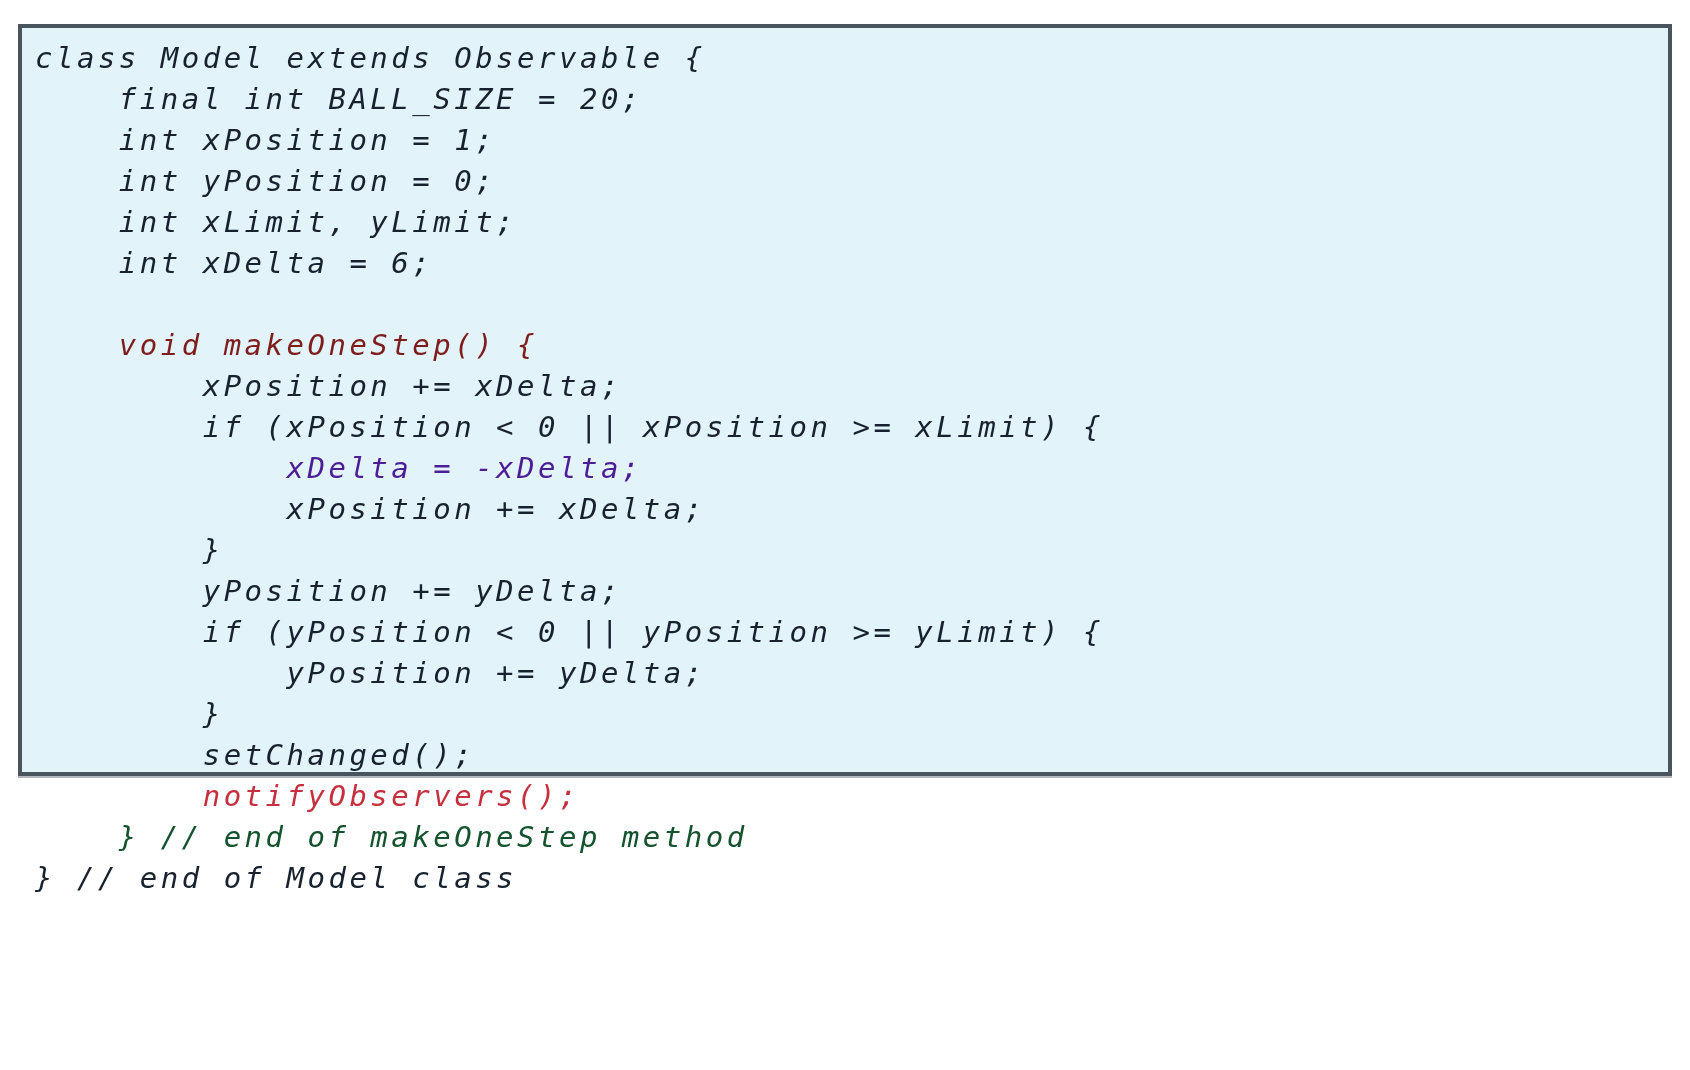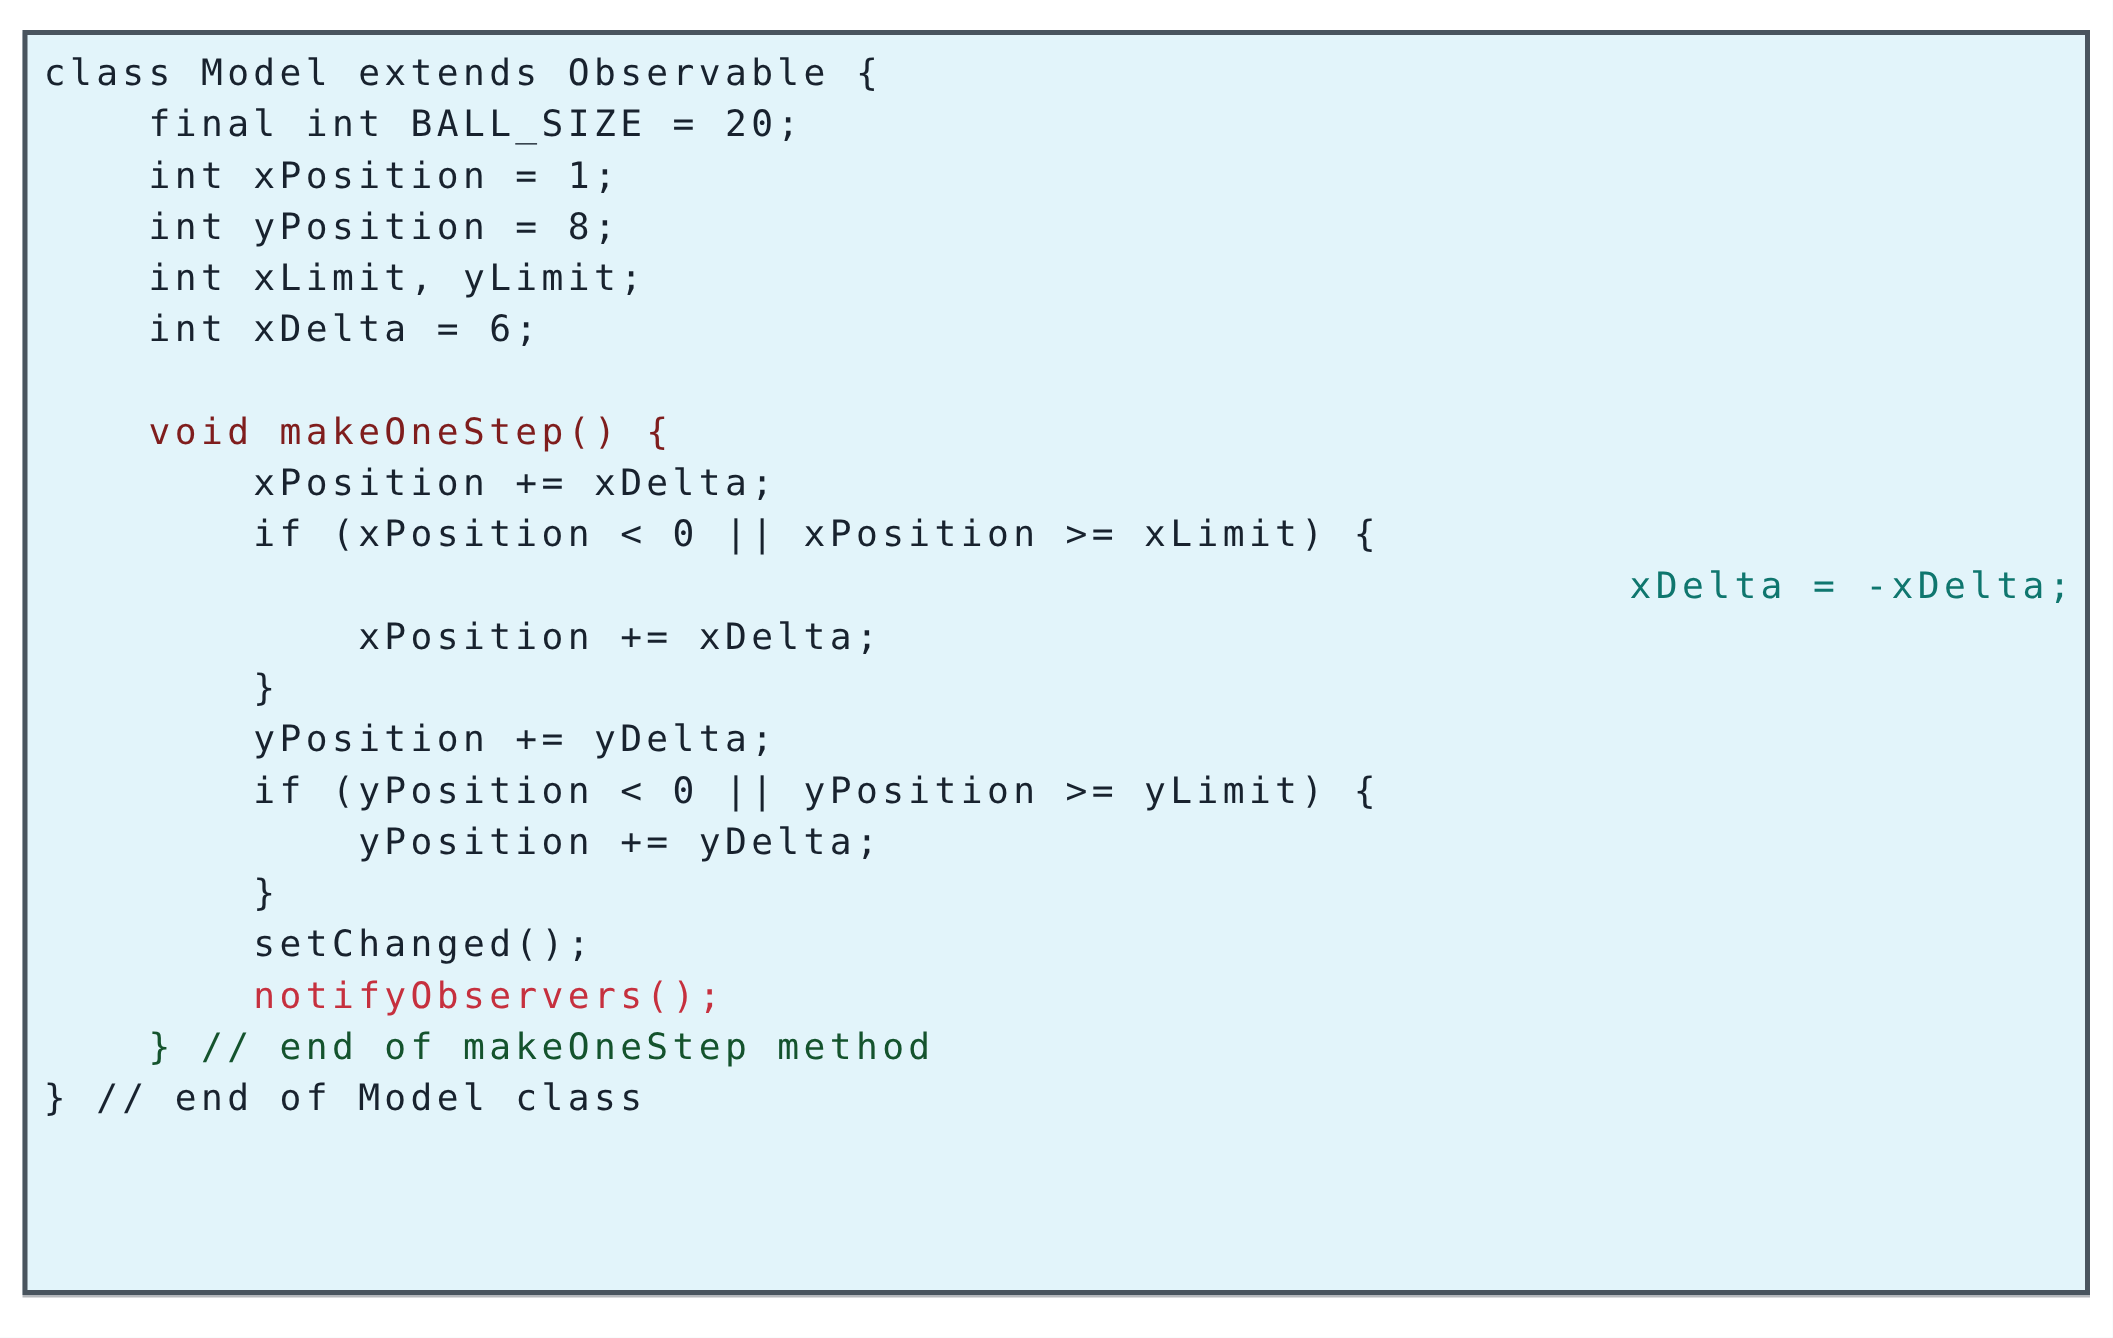--- a/index.html
+++ b/index.html
@@ -8,52 +8,53 @@
     width: 1690px;
     height: 1070px;
     background: #ffffff;
     overflow: hidden;
   }
   .code-box {
     position: absolute;
     left: 18px;
     top: 24px;
     width: 1654px;
-    height: 1012px;
+    height: 752px;
     box-sizing: border-box;
     border: 4px solid #49545e;
     background: #e2f4fa;
     padding: 10px 8px 8px 13px;
     box-shadow: 0 2px 0 rgba(40,50,60,0.35);
+    font-style: italic;
   }
   .code-line {
     font-family: "DejaVu Sans Mono", "Liberation Mono", monospace;
     font-size: 29px;
     line-height: 41px;
     height: 41px;
     letter-spacing: 3.5px;
     white-space: pre;
     color: #18222e;
   }
 </style>
 </head>
 <body>
 
 <div class="code-box" style="background: rgb(226, 244, 250); border-color: rgb(73, 84, 94);">
     <div class="code-line" style="color: rgb(24, 34, 46);">class Model extends Observable {</div>
     <div class="code-line" style="color: rgb(24, 34, 46);">    final int BALL_SIZE = 20;</div>
     <div class="code-line" style="color: rgb(24, 34, 46);">    int xPosition = 1;</div>
-    <div class="code-line" style="color: rgb(24, 34, 46);">    int yPosition = 8;</div>
+    <div class="code-line" style="color: rgb(24, 34, 46);">    int yPosition = 0;</div>
     <div class="code-line" style="color: rgb(24, 34, 46);">    int xLimit, yLimit;</div>
     <div class="code-line" style="color: rgb(24, 34, 46);">    int xDelta = 6;</div>
     <div class="code-line" style="color: rgb(24, 34, 46);"> </div>
     <div class="code-line" style="color: #7f1d1d;">    void makeOneStep() {</div>
     <div class="code-line" style="color: rgb(24, 34, 46);">        xPosition += xDelta;</div>
     <div class="code-line" style="color: rgb(24, 34, 46);">        if (xPosition &lt; 0 || xPosition &gt;= xLimit) {</div>
-    <div class="code-line" style="color: #0f766e; text-align: right;">            xDelta = -xDelta;</div>
+    <div class="code-line" style="color: #4c1d95;">            xDelta = -xDelta;</div>
     <div class="code-line" style="color: rgb(24, 34, 46);">            xPosition += xDelta;</div>
     <div class="code-line" style="color: rgb(24, 34, 46);">        }</div>
     <div class="code-line" style="color: rgb(24, 34, 46);">        yPosition += yDelta;</div>
     <div class="code-line" style="color: rgb(24, 34, 46);">        if (yPosition &lt; 0 || yPosition &gt;= yLimit) {</div>
     <div class="code-line" style="color: rgb(24, 34, 46);">            yPosition += yDelta;</div>
     <div class="code-line" style="color: rgb(24, 34, 46);">        }</div>
     <div class="code-line" style="color: rgb(24, 34, 46);">        setChanged();</div>
     <div class="code-line" style="color: rgb(198, 48, 62);">        notifyObservers();</div>
     <div class="code-line" style="color: #14532d;">    } // end of makeOneStep method</div>
     <div class="code-line" style="color: rgb(24, 34, 46);">} // end of Model class</div>

